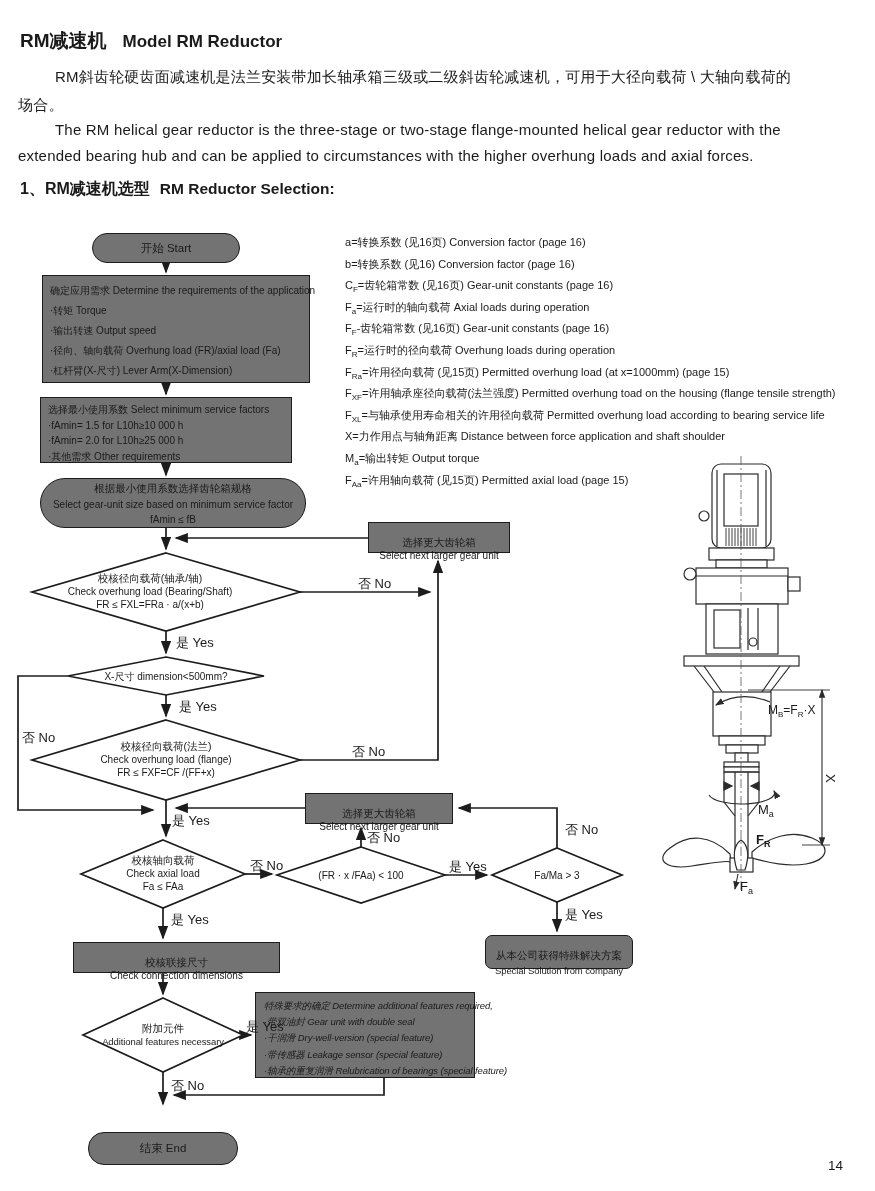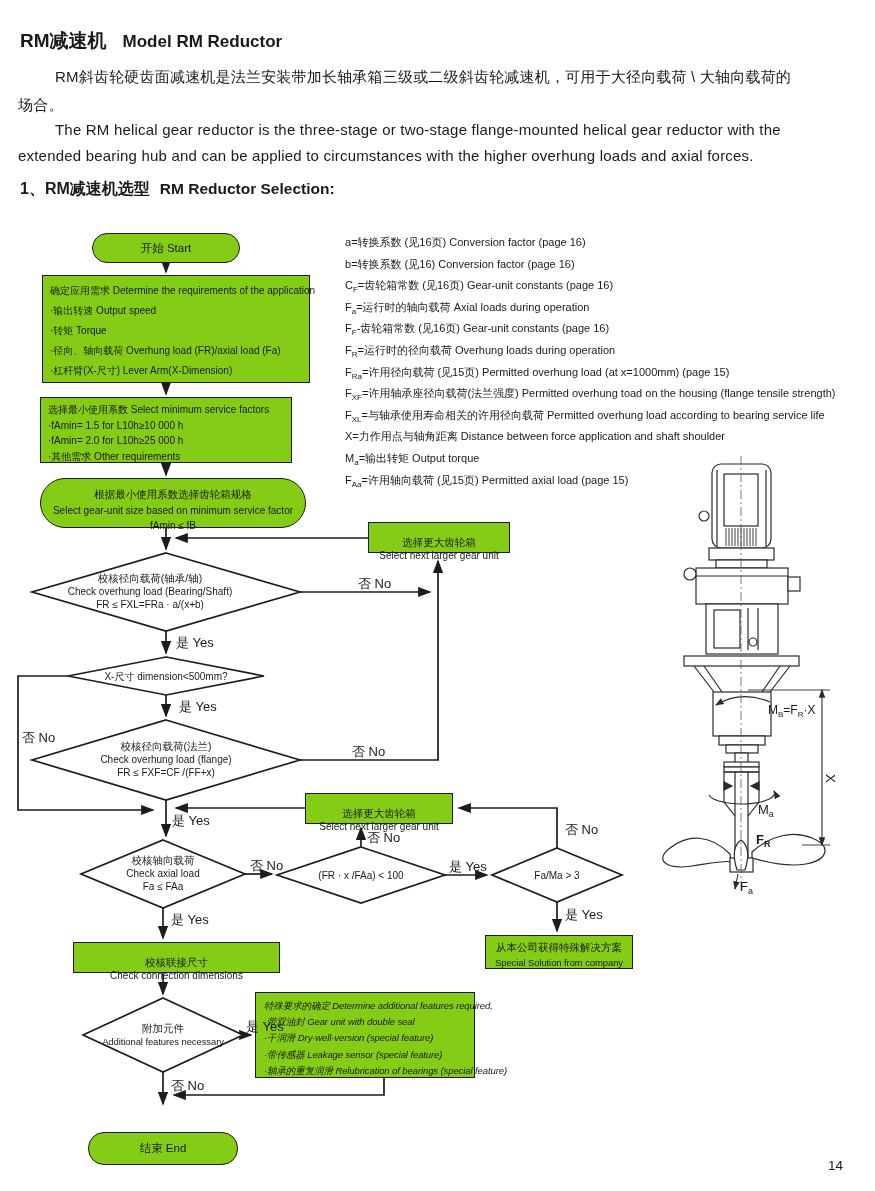--- a/index.html
+++ b/index.html
@@ -9,33 +9,33 @@
   
   .title-cn{font-size:19px;font-weight:bold;}
   .title-en{font-size:17px;font-weight:bold;margin-left:16px;}
   .para{font-size:15px;letter-spacing:.2px;white-space:nowrap;}
   .section-cn{font-size:16px;font-weight:bold;}
   .section-en{font-size:15.5px;font-weight:bold;margin-left:10px;}
   
   .legend{font-size:11px;line-height:16.4px;white-space:nowrap;}
   .legend sub{font-size:8px;}
   
-  .node{position:absolute;box-sizing:border-box;background:#84cc16;border:1.7px solid #1c1c1c;}
+  .node{position:absolute;box-sizing:border-box;background:#737373;border:1.7px solid #1c1c1c;}
   .rounded{border-radius:16px;display:flex;align-items:center;justify-content:center;
            font-size:11.5px;}
   .ctr{text-align:center;}
   .bl{white-space:nowrap;}
   .fs10{font-size:10px;}
   .fs95{font-size:9.5px;letter-spacing:-.1px;}
   .fs105{font-size:10.5px;}
   .req{padding:5px 7px;line-height:20px;font-size:10px;}
   .svc{padding:4px 7px;line-height:15.5px;font-size:10px;}
-  .size{padding-top:8px;line-height:15.5px;border-radius:25px;}
+  .size{padding-top:2px;line-height:15.5px;border-radius:25px;}
   .small2{line-height:14px;padding-top:12px;}
-  .sp2{line-height:15px;padding-top:4px;}
+  .sp2{line-height:15px;padding-top:12px;border-radius:7px;}
   .feat{padding:5px 8px;line-height:16.2px;}
   .dtext{position:absolute;text-align:center;line-height:13px;font-size:10px;}
   .dtext .cn{font-size:10.5px;}
   .lbl{position:absolute;font-size:13px;white-space:nowrap;}
   .pageno{font-size:13.5px;}
   svg text{font-family:"Liberation Sans","DejaVu Sans",sans-serif;}
 </style>
 </head>
 <body>
 
@@ -107,22 +107,22 @@
       <polygon points="163,998 243,1035 163,1072 83,1035"></polygon>
     </g>
   </svg>
 
   <div class="node rounded" style="left:92px;top:233px;width:148px;height:30px;">
     <span>开始 Start</span>
   </div>
 
   <div class="node req" style="left:42px;top:275px;width:268px;height:108px;">
     <div class="bl">确定应用需求 Determine the requirements of the application</div>
+    <div class="bl">·转矩 Torque</div>
     <div class="bl">·输出转速 Output speed</div>
-    <div class="bl">·转矩 Torque</div>
     <div class="bl">·径向、轴向载荷 Overhung load (FR)/axial load (Fa)</div>
     <div class="bl">·杠杆臂(X-尺寸) Lever Arm(X-Dimension)</div>
   </div>
 
   <div class="node svc" style="left:40px;top:397px;width:252px;height:66px;">
     <div class="bl">选择最小使用系数 Select minimum service factors</div>
     <div class="bl">·fAmin= 1.5 for L10h≥10 000 h</div>
     <div class="bl">·fAmin= 2.0 for L10h≥25 000 h</div>
     <div class="bl">·其他需求 Other requirements</div>
   </div>

